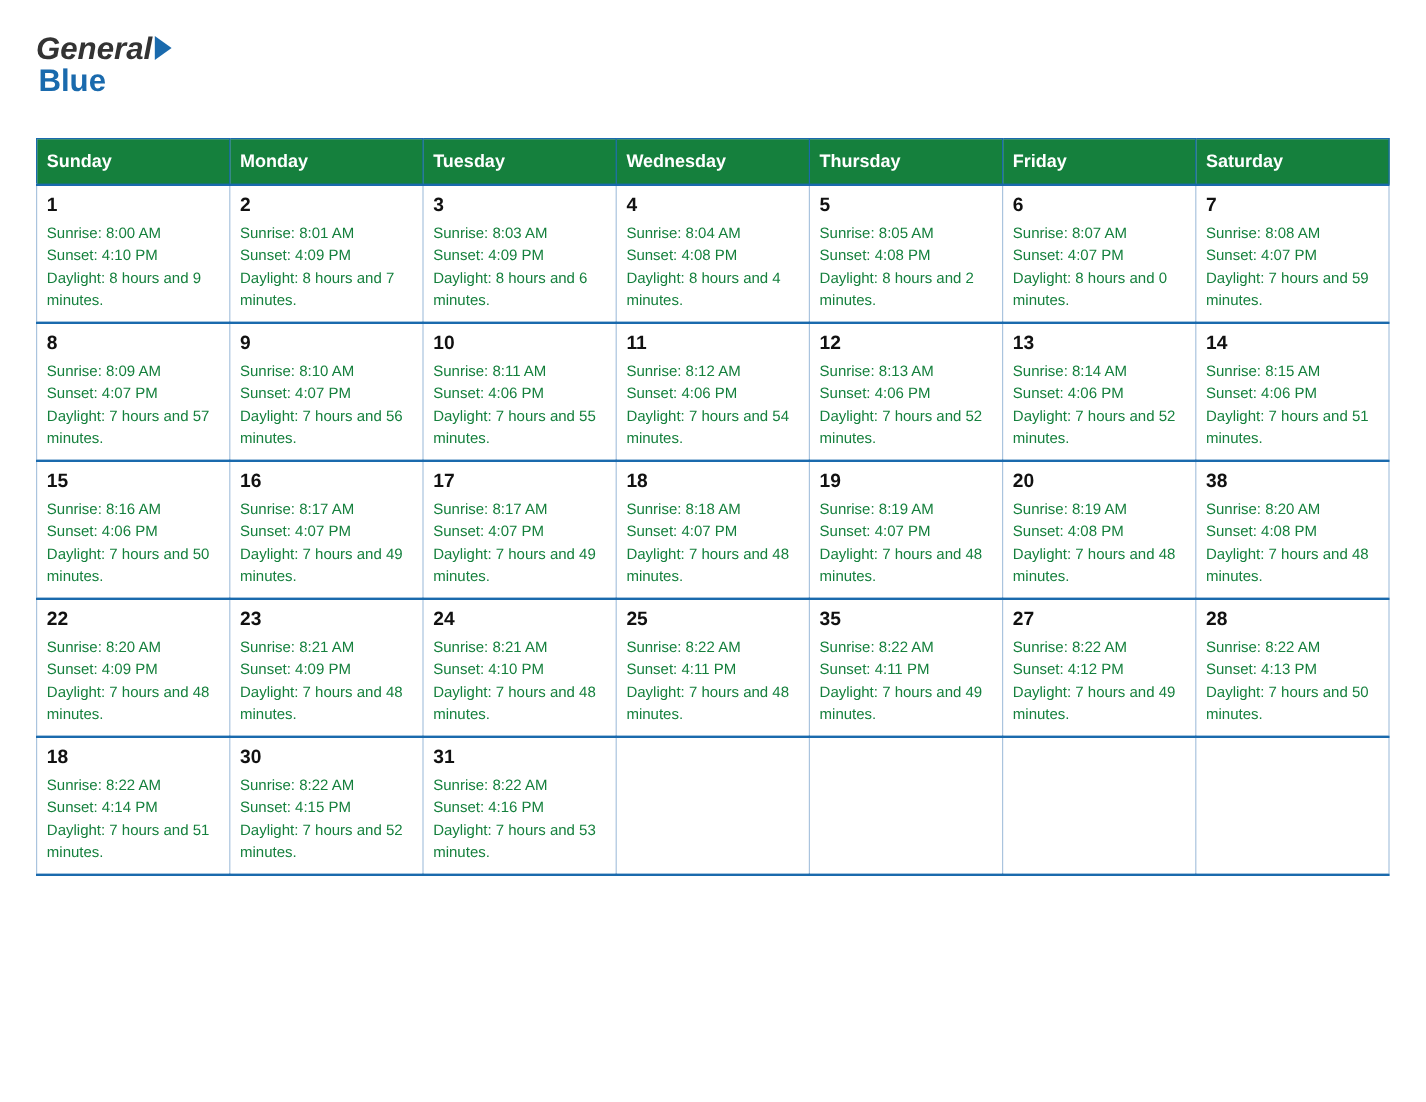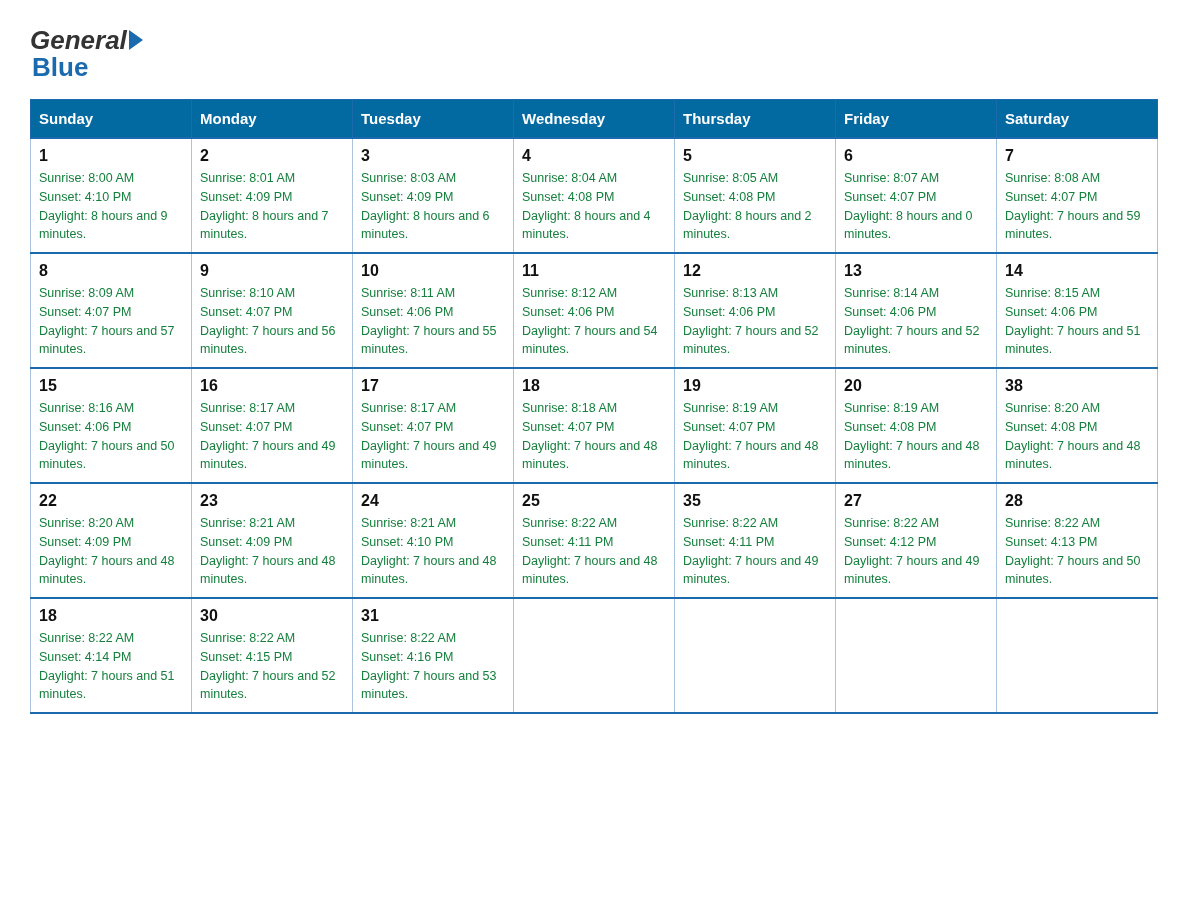--- a/index.html
+++ b/index.html
@@ -7,21 +7,21 @@
       font-family: Arial, sans-serif;
       background: #ffffff;
       padding: 20px 30px;
       width: 1188px;
       min-height: 918px;
     }
     .header {
       display: flex;
       justify-content: space-between;
       align-items: flex-start;
-      margin-bottom: 16px;
+      margin-bottom: 32px;
     }
     .logo {
       display: flex;
       flex-direction: column;
       align-items: flex-start;
       padding-top: 5px;
     }
     .logo-top {
       display: flex;
       align-items: center;
@@ -60,21 +60,21 @@
       font-size: 22px;
       color: #555;
       margin-top: 4px;
     }
     .calendar {
       width: 100%;
       border-collapse: collapse;
       border: 1px solid #1a6aad;
     }
     .calendar th {
-      background-color: #0369a1;
+      background-color: #15803d;
       color: #ffffff;
       font-size: 15px;
       font-weight: bold;
       padding: 10px 8px;
       text-align: left;
       border: 1px solid #1a6aad;
     }
     .calendar td {
       vertical-align: top;
       padding: 8px;

